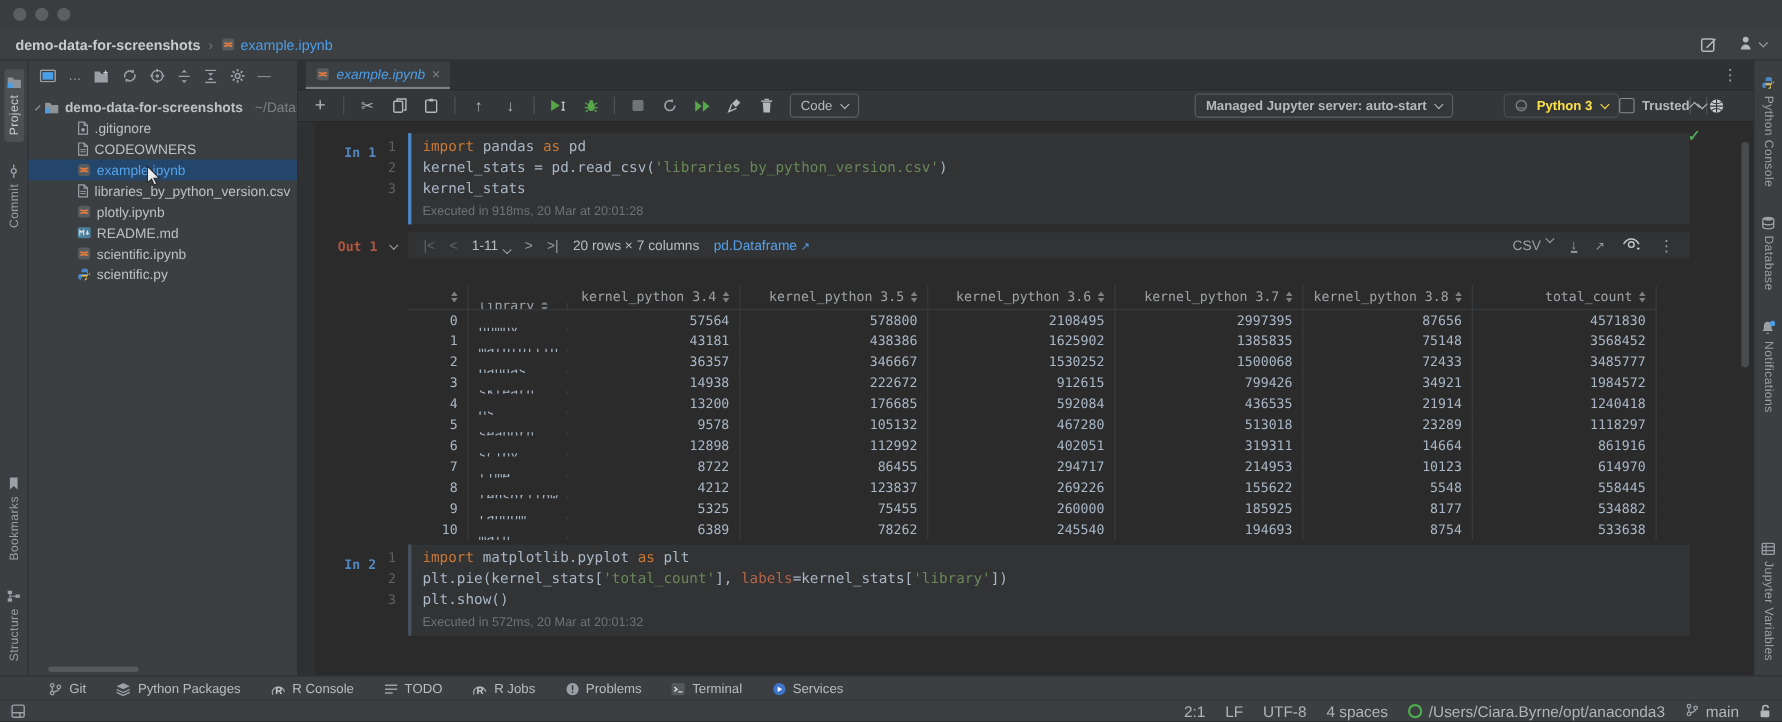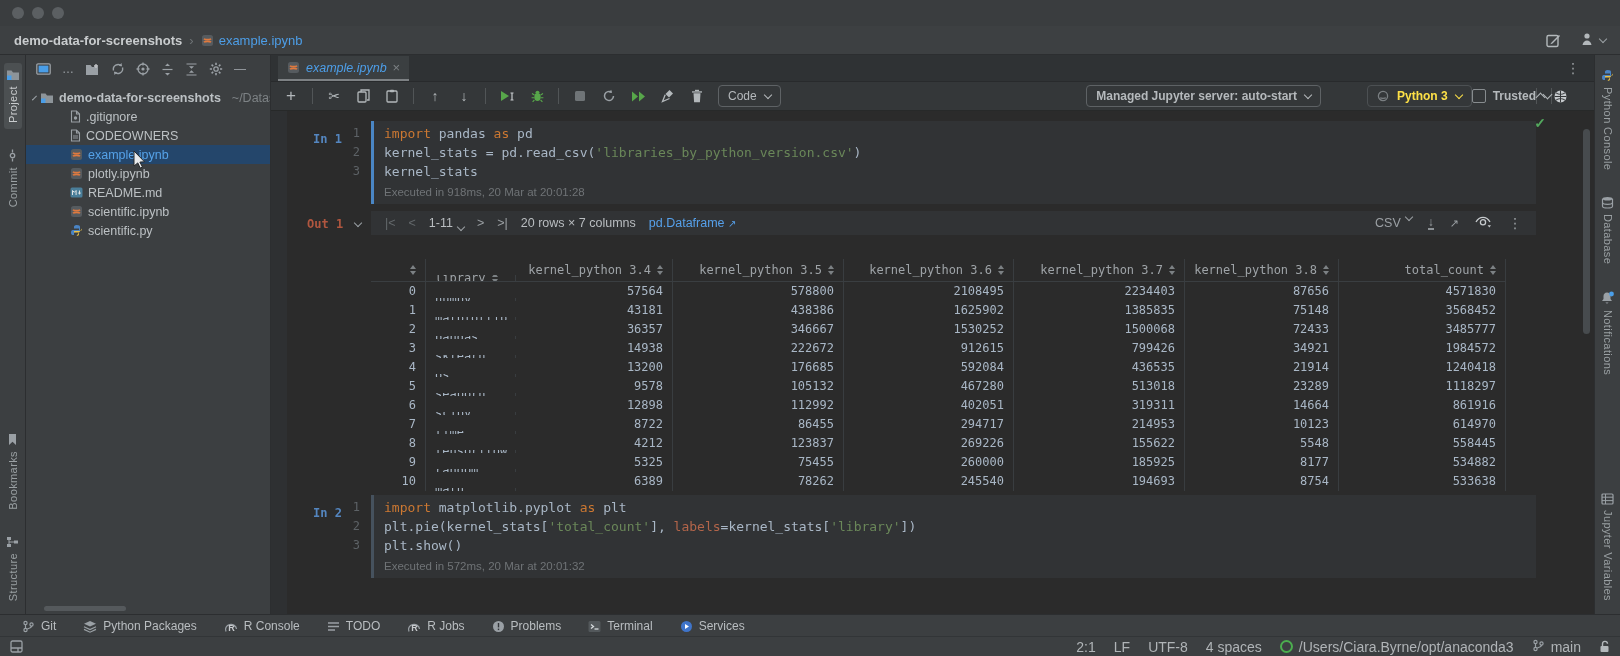--- a/index.html
+++ b/index.html
@@ -84,21 +84,21 @@
   .dfcell{border-right:1px solid #393d40;padding:0 9px;box-sizing:border-box;overflow:hidden;display:flex;align-items:center;}
   .dfcell.num{justify-content:flex-end;text-align:right;}
   .dfcell.txt{justify-content:flex-start;margin-top:16px;}
   .sort{display:inline-flex;flex-direction:column;gap:2px;margin-left:6px;}
   .sort i{width:0;height:0;border-left:3px solid transparent;border-right:3px solid transparent;display:block;}
   .sort .up{border-bottom:4px solid #7c8184;}
   .sort .dn{border-top:4px solid #7c8184;}
   .escroll{position:absolute;right:4px;top:18px;width:7px;height:205px;background:#474b4e;border-radius:4px;}
   .echeck{position:absolute;right:48px;top:4px;color:#53a85e;font-size:14px;font-weight:bold;}
   
-  .toolbar-bottom{position:absolute;bottom:19px;left:0;right:0;height:22px;background:#3c3f41;border-top:1px solid #2c2e30;display:flex;align-items:center;gap:27px;padding-left:22px;font-size:12px;color:#b9bdc0;}
+  .toolbar-bottom{position:absolute;bottom:19px;left:0;right:0;height:22px;background:#3c3f41;border-top:1px solid #2c2e30;display:flex;align-items:center;gap:27px;padding-left:44px;font-size:12px;color:#b9bdc0;}
   .twbtn{display:flex;align-items:center;gap:6px;}
   .statusbar{position:absolute;bottom:0;left:0;right:0;height:19px;background:#3c3f41;border-top:1px solid #323537;display:flex;align-items:center;padding:0 10px;font-size:14px;color:#b0b4b7;}
   .st-right{margin-left:auto;display:flex;align-items:center;gap:18px;}
   .st-item{display:flex;align-items:center;gap:6px;white-space:nowrap;}
   .greenring{width:9px;height:9px;border-radius:50%;border:2.2px solid #4cae4f;}
   .cursor{position:absolute;left:133px;top:150px;z-index:50;}
 </style>
 </head>
 <body>
 
@@ -269,20 +269,30 @@
             </div>
             <div class="tree-row selected">
               <span class="pt-icon">
                 <svg width="13" height="13" viewBox="0 0 13 13">
                   <rect x="1" y="1" width="11" height="11" rx="2.5" fill="#565b5f"></rect>
                   <path d="M3 4.7c1.1 1.3 5.9 1.3 7 0" stroke="#e07a3f" stroke-width="1.7" fill="none"></path>
                   <path d="M3 8.3c1.1-1.3 5.9-1.3 7 0" stroke="#e07a3f" stroke-width="1.7" fill="none"></path>
                 </svg>
               </span>
               <span class="tree-label">example.ipynb</span>
+            </div>
+            <div class="tree-row">
+              <span class="pt-icon">
+                <svg width="11" height="13" viewBox="0 0 11 13">
+                  <path d="M1.5 1h5l3 3v8h-8z" fill="none" stroke="#9aa0a5" stroke-width="1.1"></path>
+                  <path d="M6.5 1v3h3" fill="none" stroke="#9aa0a5" stroke-width="1.1"></path>
+                  <path d="M3 7h5M3 9h5" stroke="#9aa0a5" stroke-width=".9"></path>
+                </svg>
+              </span>
+              <span class="tree-label">libraries_by_python_version.csv</span>
             </div>
             <div class="tree-row">
               <span class="pt-icon">
                 <svg width="13" height="13" viewBox="0 0 13 13">
                   <rect x="1" y="1" width="11" height="11" rx="2.5" fill="#565b5f"></rect>
                   <path d="M3 4.7c1.1 1.3 5.9 1.3 7 0" stroke="#e07a3f" stroke-width="1.7" fill="none"></path>
                   <path d="M3 8.3c1.1-1.3 5.9-1.3 7 0" stroke="#e07a3f" stroke-width="1.7" fill="none"></path>
                 </svg>
               </span>
               <span class="tree-label">plotly.ipynb</span>
@@ -537,21 +547,21 @@
                     <i class="dn"></i>
                   </span>
                 </div>
               </div>
               <div class="dfrow">
                 <div class="dfcell num">0</div>
                 <div class="dfcell txt">numpy</div>
                 <div class="dfcell num">57564</div>
                 <div class="dfcell num">578800</div>
                 <div class="dfcell num">2108495</div>
-                <div class="dfcell num">2234403</div>
+                <div class="dfcell num">2997395</div>
                 <div class="dfcell num">87656</div>
                 <div class="dfcell num">4571830</div>
               </div>
               <div class="dfrow">
                 <div class="dfcell num">1</div>
                 <div class="dfcell txt">matplotlib</div>
                 <div class="dfcell num">43181</div>
                 <div class="dfcell num">438386</div>
                 <div class="dfcell num">1625902</div>
                 <div class="dfcell num">1385835</div>

